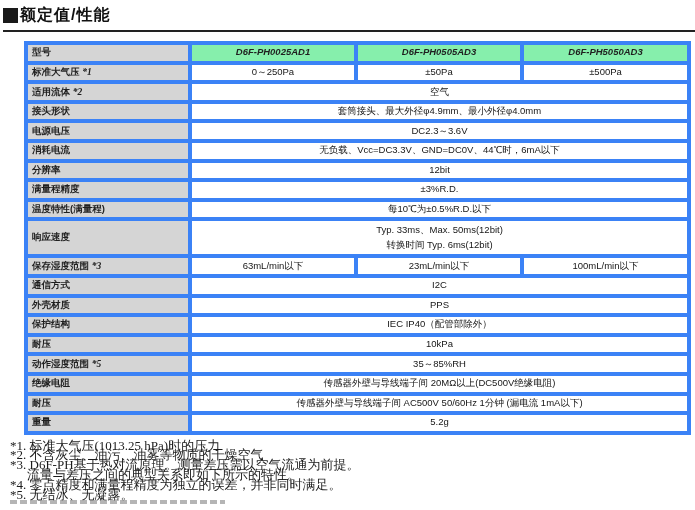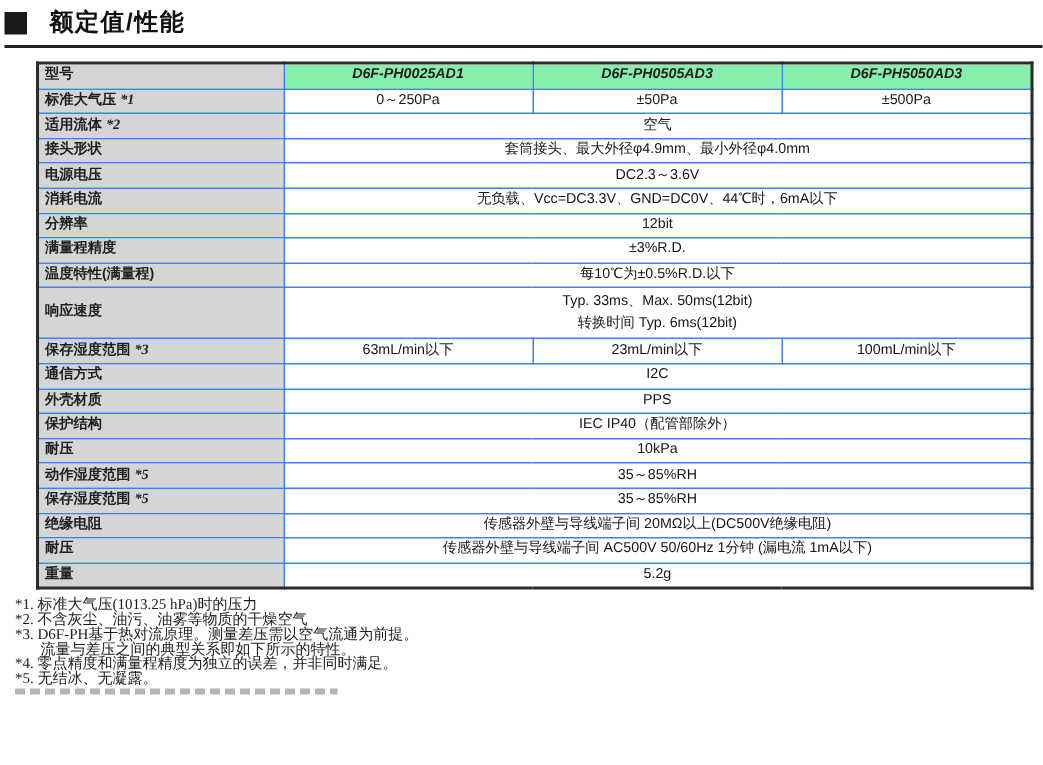--- a/index.html
+++ b/index.html
@@ -3,32 +3,32 @@
 <meta charset="utf-8">
 <style>
   html,body{margin:0;padding:0;}
   body{
     width:695px;height:510px;background:#ffffff;overflow:hidden;position:relative;
     font-family:"Liberation Sans","DejaVu Sans",sans-serif;color:#1a1a1a;
     -webkit-font-smoothing:antialiased;
   }
   
   .heading{padding:5px 0 0 3px;}
-  .heading-row{display:flex;align-items:center;gap:15px;}
+  .heading-row{display:flex;align-items:center;gap:2px;}
   .marker{display:inline-block;width:15px;height:15px;background:#1a1a1a;}
   .page-title{font-size:16px;font-weight:bold;letter-spacing:1px;color:#111;}
   .title-rule{height:2px;background:#222;margin-top:4px;width:695px;}
   
   table.spec{
     border-collapse:collapse;table-layout:fixed;
     margin:9px 0 0 24px;width:663px;
     border:2px solid #2b2b2b;
   }
   table.spec td{
-    border:1px solid #3b82f6;
+    border:4px solid #3b82f6;
     font-size:9.5px;line-height:1.15;
     height:15.6px;padding:0 4px;
     overflow:hidden;white-space:nowrap;
   }
   td.label{
     background:#d5d5d5;text-align:left;font-weight:bold;color:#1f1f1f;
   }
   td.value{
     text-align:center;
     font-family:Liberation Sans, sans-serif;
@@ -39,21 +39,21 @@
     font-family:"Liberation Sans","DejaVu Sans",sans-serif;
     font-style:italic;font-weight:bold;color:#1f1f1f;
   }
   tr.tall td{height:33px;}
   tr.tall td.value{white-space:pre-line;line-height:1.55;}
   .note{font-style:italic;font-weight:bold;font-family:"Liberation Serif","DejaVu Serif",serif;}
   
   .footnotes{
     margin:6px 12px 0 10px;
     font-family:"Liberation Serif","DejaVu Serif",serif;
-    font-size:10px;line-height:9.8px;color:#1b1b1b;
+    font-size:13px;line-height:9.8px;color:#1b1b1b;
   }
   .footnote{white-space:nowrap;}
   .footnote.indent{padding-left:17px;}
   
   .clipped-line{
     margin:1px 0 0 10px;height:4px;width:215px;overflow:hidden;
     background:repeating-linear-gradient(90deg,#8d8d8d 0 7px,transparent 7px 10px);
     opacity:.65;
   }
 </style>
@@ -141,24 +141,20 @@
       </tr>
       <tr>
         <td class="label"><span>耐压</span></td>
         <td class="value" colspan="3">10kPa</td>
       </tr>
       <tr>
         <td class="label"><span>动作湿度范围</span> <span class="note">*5</span></td>
         <td class="value" colspan="3">35～85%RH</td>
       </tr>
       <tr>
-        <td class="label"><span>保存湿度范围</span> <span class="note">*5</span></td>
-        <td class="value" colspan="3">35～85%RH</td>
-      </tr>
-      <tr>
         <td class="label"><span>绝缘电阻</span></td>
         <td class="value" colspan="3">传感器外壁与导线端子间 20MΩ以上(DC500V绝缘电阻)</td>
       </tr>
       <tr>
         <td class="label"><span>耐压</span></td>
         <td class="value" colspan="3">传感器外壁与导线端子间 AC500V  50/60Hz 1分钟 (漏电流 1mA以下)</td>
       </tr>
       <tr>
         <td class="label"><span>重量</span></td>
         <td class="value" colspan="3">5.2g</td>

